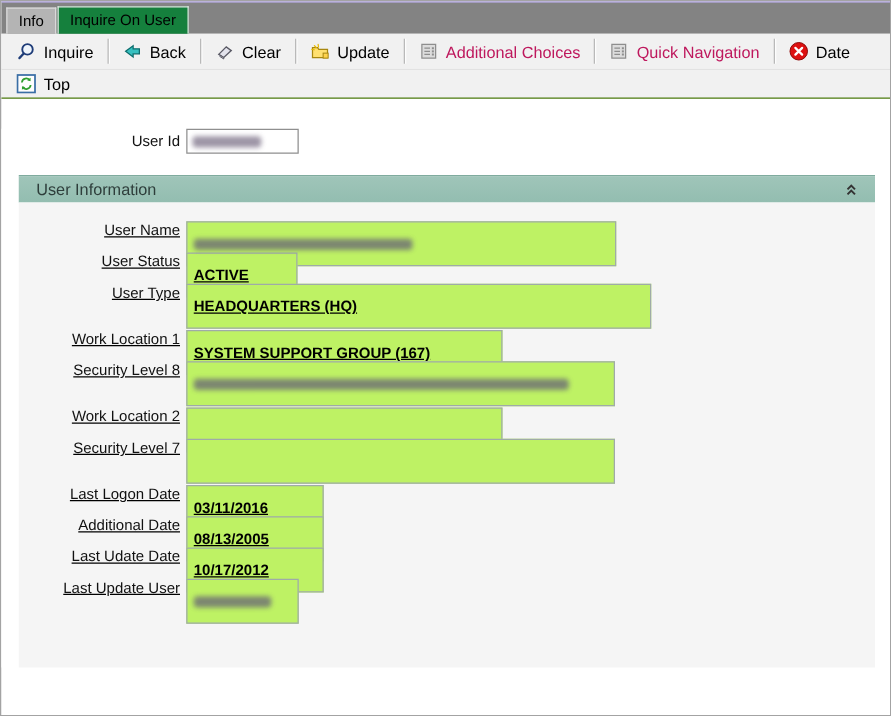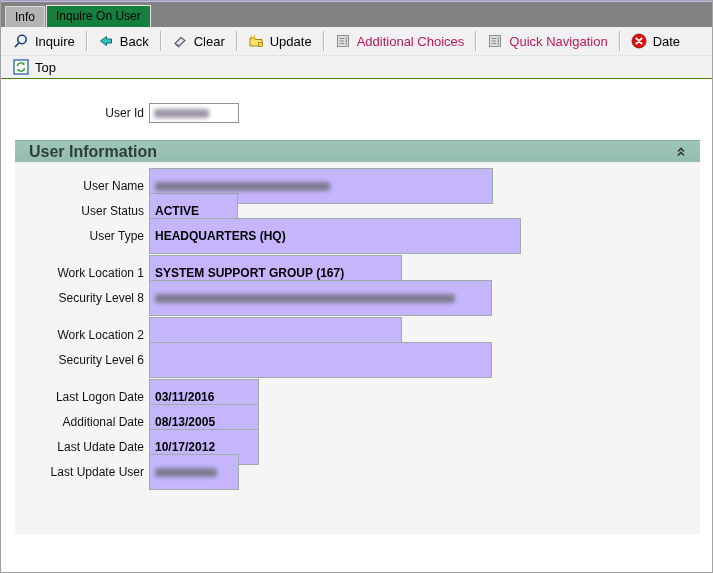--- a/index.html
+++ b/index.html
@@ -109,43 +109,43 @@
   .panel-header {
     height:22px;
     background:linear-gradient(#9fc5b9, #93bdb0);
     border-top:1px solid #7fab9e;
     display:flex;
     align-items:center;
     justify-content:space-between;
     padding:0 12px 0 14px;
   }
   .panel-title {
-    font-size:16px;
-    font-weight:bold;
+    font-size:13px;
+    font-weight:normal;
     color:#2e3e3b;
   }
   .collapse-btn { width:14px; height:14px; cursor:default; }
   .panel-body {
     background:#f5f5f5;
     min-height:372px;
     padding:15px 0 14px 0;
   }
 
   .field-row {
     display:flex;
-    align-items:center;
     height:18px;
     margin-bottom:7px;
+    text-decoration:underline;
   }
   .field-row.group-gap { margin-top:19px; }
   .field-row .flabel { width:129px; }
   .fbox {
     margin-left:5px;
     height:36px;
-    background:#c4b5fd;
+    background:#bef264;
     border:1px solid #9fabա8;
     border:1px solid #9faba8;
     display:flex;
     align-items:center;
     padding:0 5px;
     font-size:12px;
     font-weight:bold;
     color:#000;
     white-space:nowrap;
     overflow:hidden;
@@ -320,21 +320,21 @@
             <span class="redacted-blob rw-300"></span>
           </div>
         </div>
 
         <div class="field-row group-gap">
           <span class="flabel">Work Location 2</span>
           <div class="fbox w-253"></div>
         </div>
 
         <div class="field-row">
-          <span class="flabel">Security Level 6</span>
+          <span class="flabel">Security Level 7</span>
           <div class="fbox w-343"></div>
         </div>
 
         <div class="field-row group-gap">
           <span class="flabel">Last Logon Date</span>
           <div class="fbox w-110">03/11/2016</div>
         </div>
 
         <div class="field-row">
           <span class="flabel">Additional Date</span>

